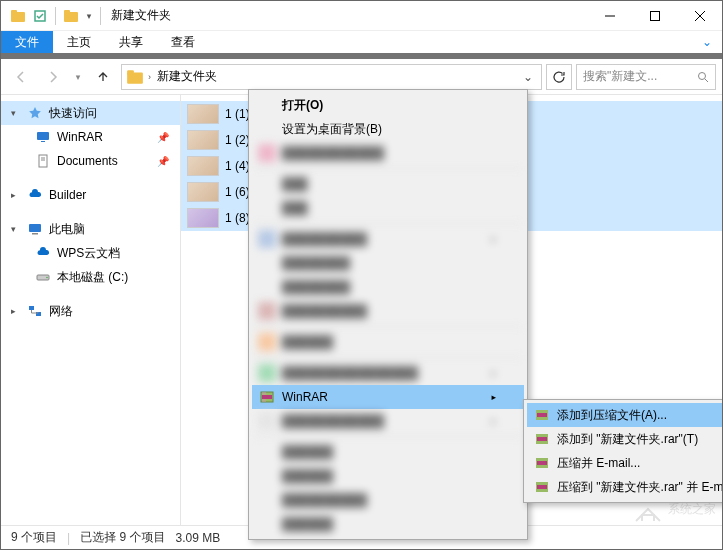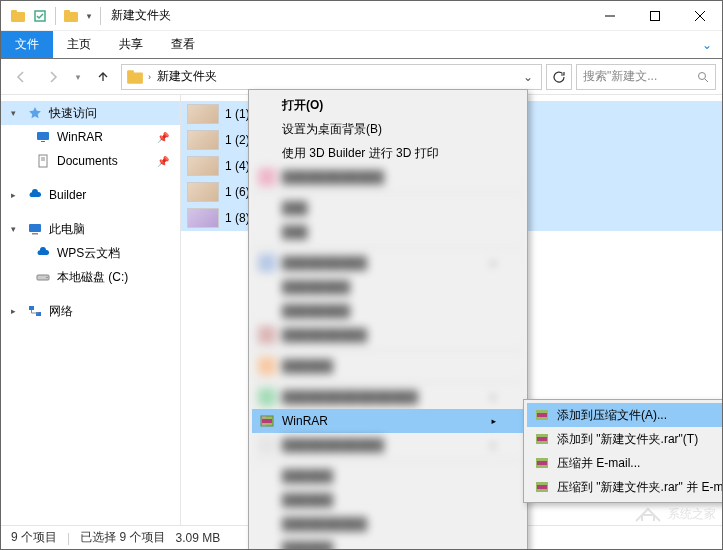--- a/index.html
+++ b/index.html
@@ -6,21 +6,21 @@
 body { background: #fff; width: 723px; height: 550px; overflow: hidden; position: relative; border: 1px solid #666; }
 
 .titlebar { height: 30px; display: flex; align-items: center; background: #fff; border-bottom: 1px solid #eee; }
 .titlebar-left { display: flex; align-items: center; padding-left: 6px; gap: 0; }
 .tb-icon { width: 22px; height: 22px; display: flex; align-items: center; justify-content: center; }
 .tb-sep { width: 1px; height: 18px; background: #ccc; margin: 0 4px; }
 .titlebar-title { margin-left: 6px; font-size: 12px; }
 .titlebar-ctrls { margin-left: auto; display: flex; }
 .titlebar-ctrls .ctrl { width: 45px; height: 30px; display: flex; align-items: center; justify-content: center; }
 
-.menubar { height: 28px; display: flex; align-items: stretch; background: #fff; border-bottom: 1px solid #737373; }
+.menubar { height: 28px; display: flex; align-items: stretch; background: #fff; border-bottom: 6px solid #737373; }
 .menubar .tab { padding: 0 14px; display: flex; align-items: center; cursor: pointer; }
 .menubar .tab.file { background: #1e87e8; color: #fff; }
 
 .addrbar { height: 36px; display: flex; align-items: center; padding: 4px 6px; gap: 4px; border-bottom: 1px solid #e5e5e5; }
 .nav-btn { width: 28px; height: 28px; display: flex; align-items: center; justify-content: center; color: #999; border-radius: 2px; }
 .nav-btn.enabled { color: #333; }
 .addr-box { flex: 1; height: 26px; border: 1px solid #ccc; display: flex; align-items: center; padding: 0 4px; background: #fff; }
 .addr-box .folder-ico { width: 18px; height: 18px; margin-right: 4px; }
 .addr-box .crumb { padding: 0 6px; }
 .addr-box .chev { color: #555; margin-left: auto; padding: 0 4px; }
@@ -50,21 +50,21 @@
 .ctx-item:hover, .ctx-item.hover { background: #91c9f7; }
 .ctx-item .arrow { margin-left: auto; font-size: 9px; }
 .ctx-ico { position: absolute; left: 6px; width: 18px; height: 18px; display: flex; align-items: center; justify-content: center; }
 .ctx-sep { height: 1px; background: #ccc; margin: 3px 2px; }
 .ctx-blur { filter: blur(4px); opacity: 0.55; pointer-events: none; }
 
 .submenu { position: absolute; left: 522px; top: 398px; background: #f0f0f0; border: 1px solid #aaa; box-shadow: 3px 3px 6px rgba(0,0,0,0.25); min-width: 198px; padding: 3px; z-index: 101; }
 
 .statusbar { height: 24px; border-top: 1px solid #e5e5e5; display: flex; align-items: center; padding: 0 10px; gap: 10px; font-size: 12px; color: #333; position: absolute; bottom: 0; left: 0; right: 0; background: #fff; }
 
-.watermark { position: absolute; right: 6px; bottom: 26px; color: #ccc; font-size: 16px; opacity: 0.55; display: flex; align-items: flex-end; gap: 6px; z-index: 50; }
+.watermark { position: absolute; right: 6px; bottom: 26px; color: #ccc; font-size: 16px; opacity: 0.55; display: flex; align-items: flex-start; gap: 6px; z-index: 50; }
 
 svg { display: block; }
 </style>
 </head>
 <body>
 
 <div class="titlebar">
   <div class="titlebar-left">
     <span class="tb-icon">
       <svg width="16" height="16" viewBox="0 0 16 16">
@@ -278,23 +278,20 @@
       </div>
   </div>
 </div>
 
 <div class="context-menu" style="left:247px; top:88px;">
   <div class="ctx-item">
       <b>打开(O)</b>
     </div>
   <div class="ctx-item">
       <span>设置为桌面背景(B)</span>
-    </div>
-  <div class="ctx-item">
-      <span>使用 3D Builder 进行 3D 打印</span>
     </div>
 
   <div class="ctx-blur">
     <div class="ctx-item">
         <span class="ctx-ico" style="background:#e8a;"></span>
         <span>████████████</span>
       </div>
     <div class="ctx-sep"></div>
     <div class="ctx-item">
         <span>███</span>

